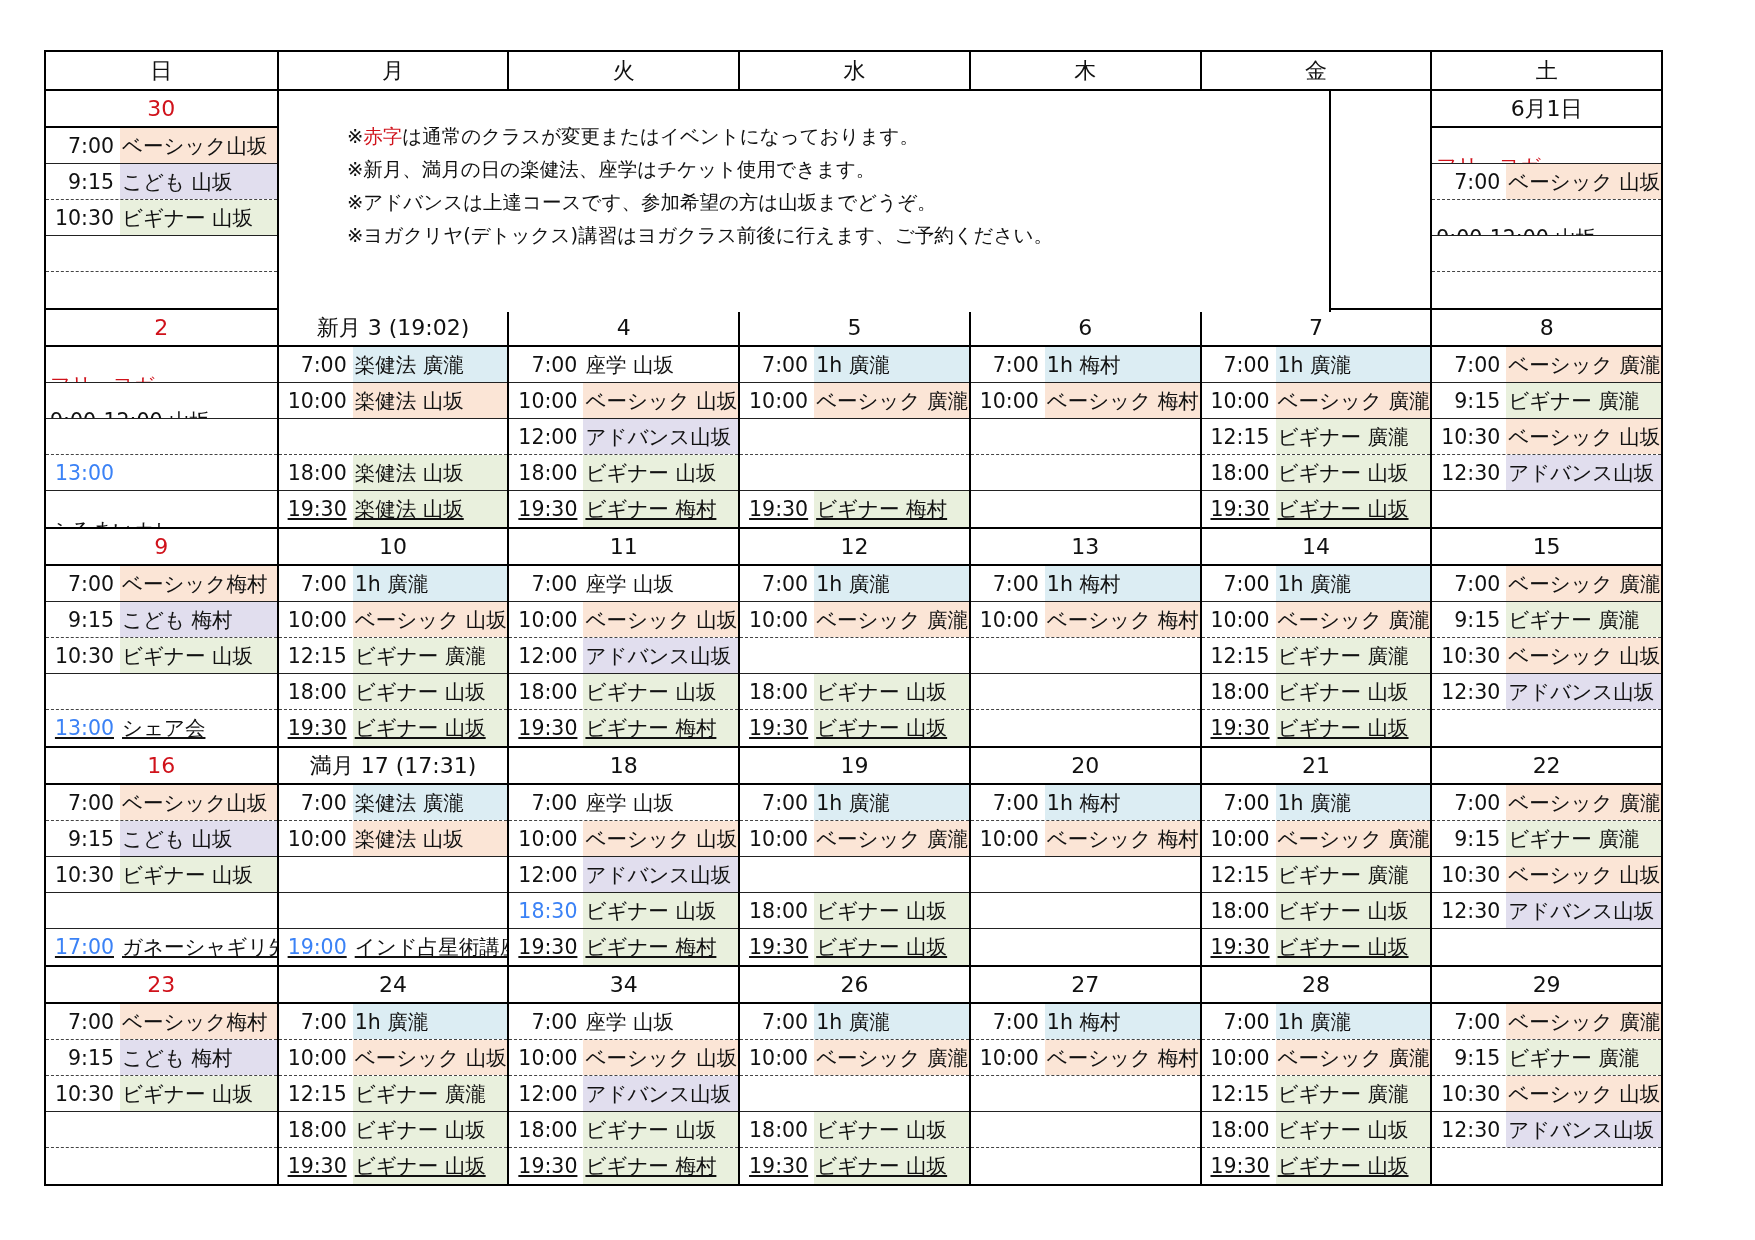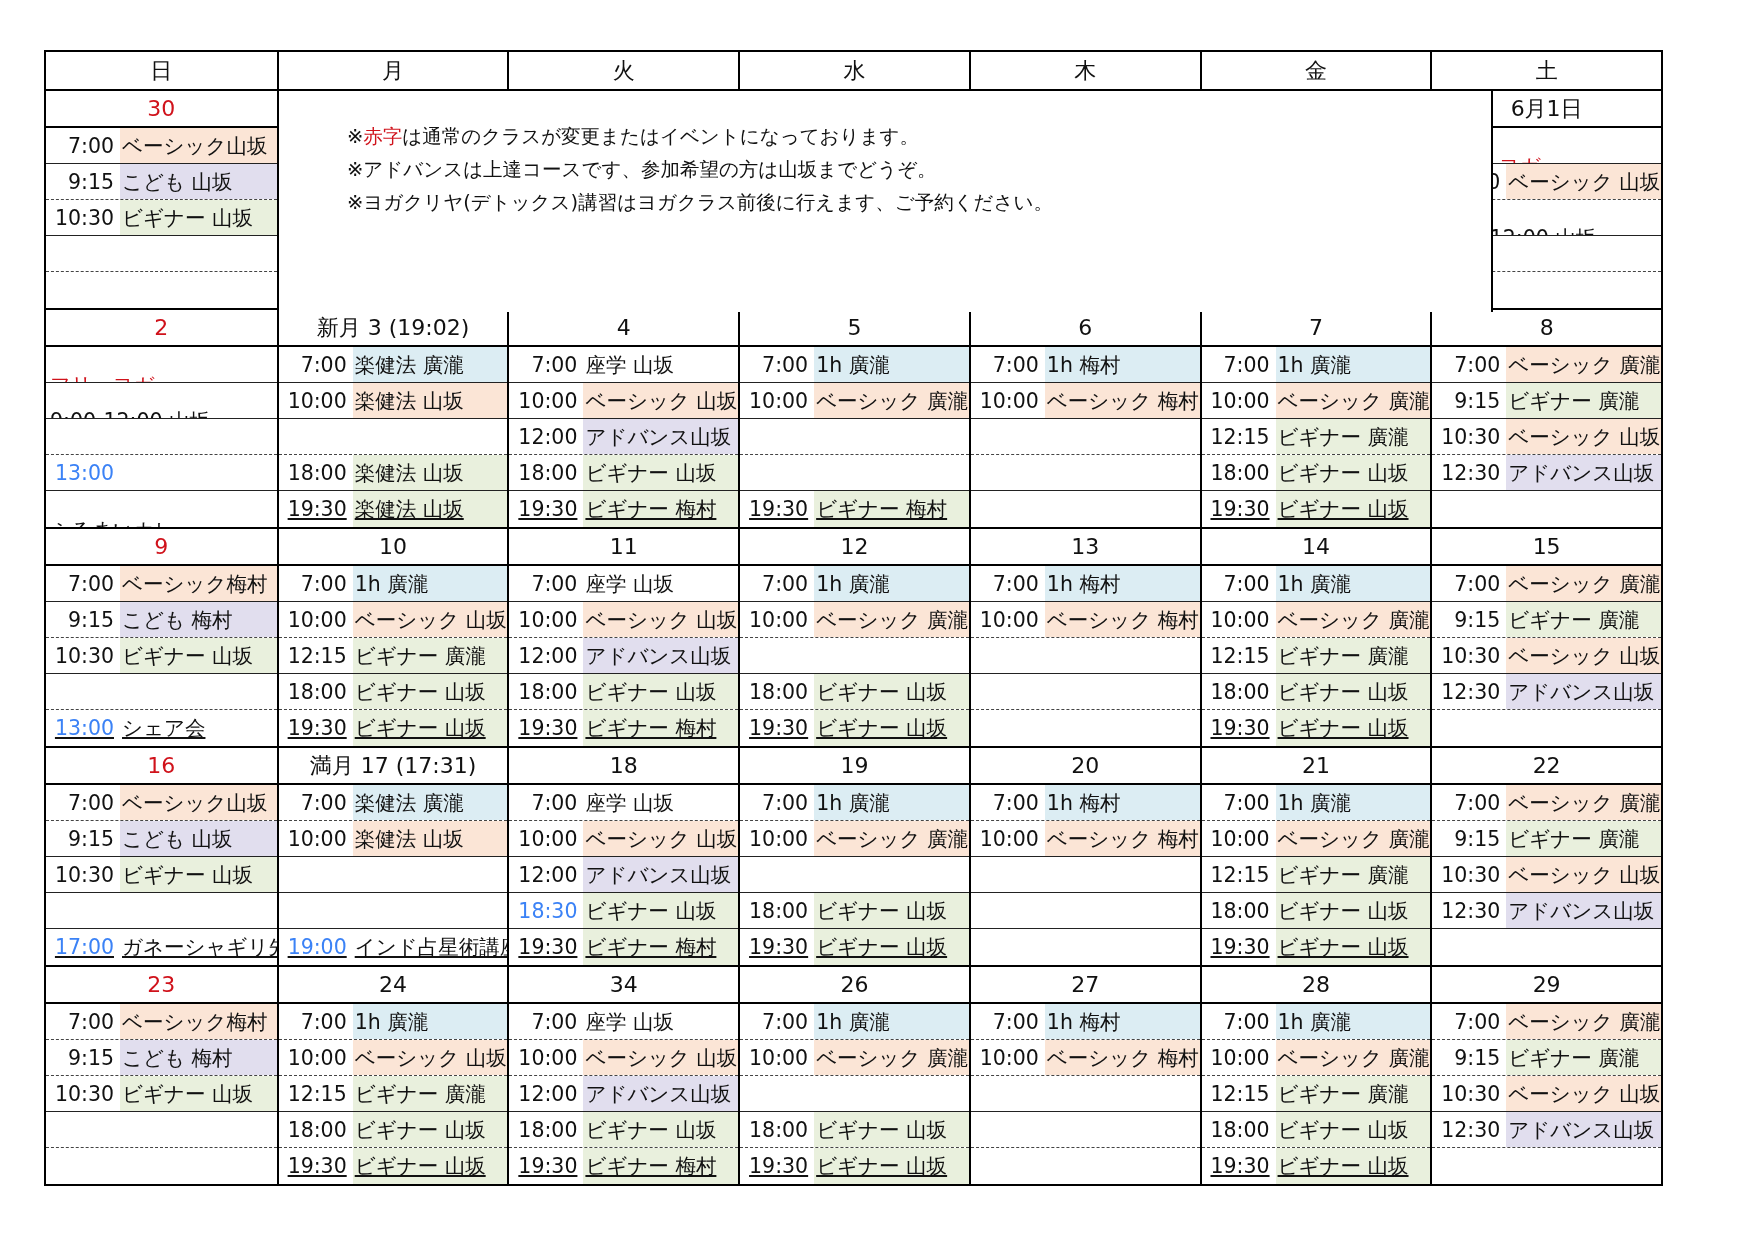--- a/index.html
+++ b/index.html
@@ -22,21 +22,21 @@
   .row:last-child { border-bottom:none;text-decoration:underline; }
   .t { width:68px; text-align:right; padding-right:6px; flex:none; }
   .t.red { color:#3b82f6; }
   .lbl { flex:1; height:100%; display:flex; align-items:center; padding-left:2px; overflow:hidden; }
   .bg-blue { background:#dcedf3; }
   .bg-peach { background:#fbe5d6; }
   .bg-green { background:#e9f0dd; }
   .bg-lav { background:#e1deee; }
   .free { padding-left:4px;margin-top:41px; }
   .free.red { color:#d0121b; }
-  .notes { position:absolute; left:231px; top:0; width:1216px; height:221px; background:#fff; z-index:2;
+  .notes { position:absolute; left:231px; top:0; width:1054px; height:221px; background:#fff; z-index:2;
            border-left:2px solid #000; border-right:2px solid #000; box-sizing:border-box; padding:29px 0 0 68px; }
   .notes p { margin:0; height:33px; line-height:33px; font-size:19.5px; white-space:nowrap; }
   .notes .red { color:#d0121b; }
 </style>
 </head>
 <body>
 
 <div class="cal">
   <div class="hdr">
     <div>日</div>
@@ -203,20 +203,21 @@
             <span class="t"></span>
             <span class="lbl"></span>
           </div>
           <div class="row b-solid">
             <span class="t"></span>
             <span class="lbl"></span>
           </div>
         </div>
         <div class="notes">
           <p><span>※</span><span class="red">赤字</span><span>は通常のクラスが変更またはイベントになっております。</span></p>
+          <p><span>※</span><span class="red"></span><span>新月、満月の日の楽健法、座学はチケット使用できます。</span></p>
           <p><span>※</span><span class="red"></span><span>アドバンスは上達コースです、参加希望の方は山坂までどうぞ。</span></p>
           <p><span>※</span><span class="red"></span><span>ヨガクリヤ(デトックス)講習はヨガクラス前後に行えます、ご予約ください。</span></p>
         </div>
       </div>
       <div class="week">
         <div class="day">
           <div class="date red">2</div>
           <div class="row b-solid">
             <span class="free red">フリーヨガ</span>
           </div>

